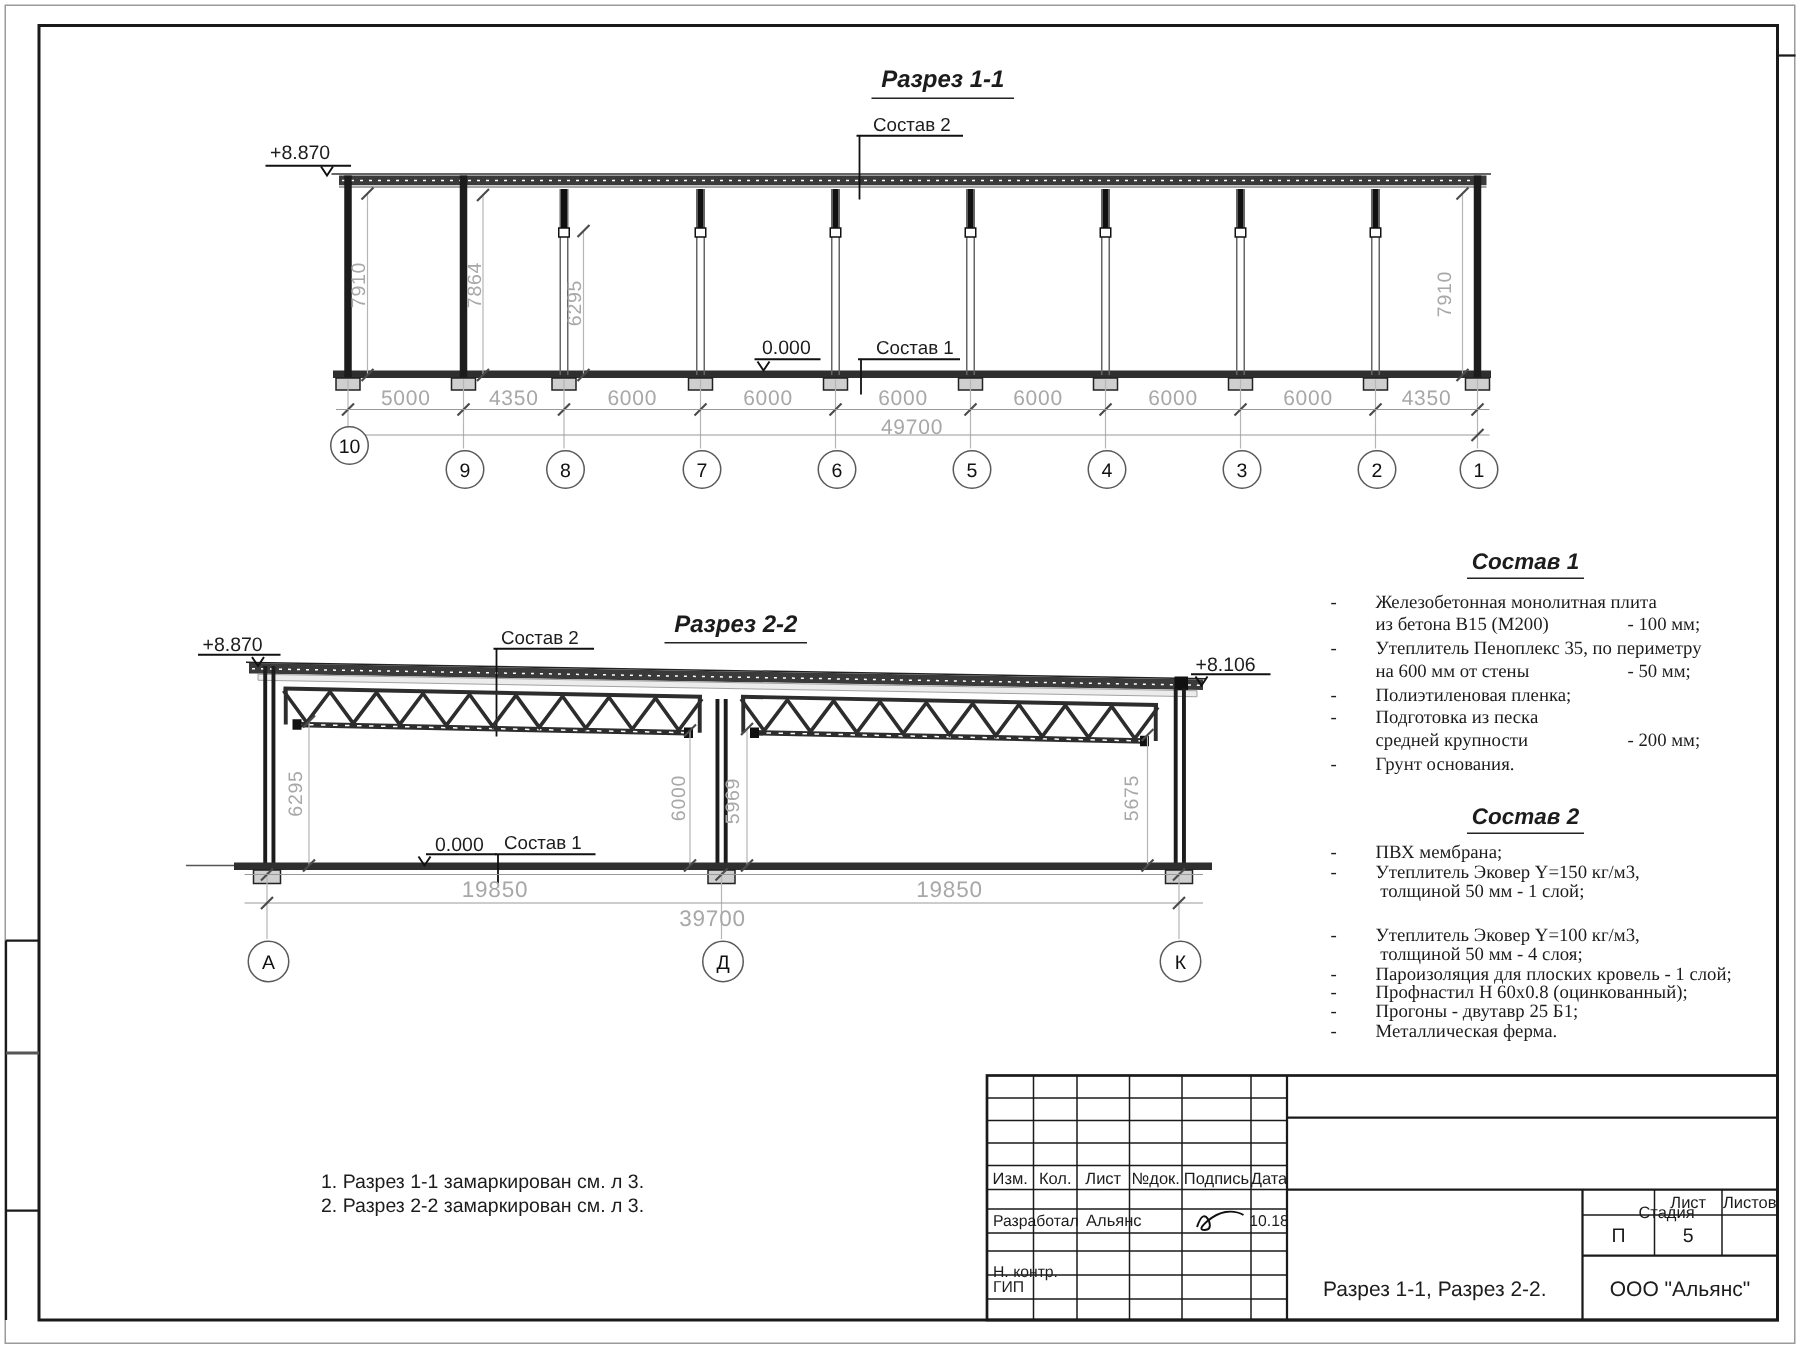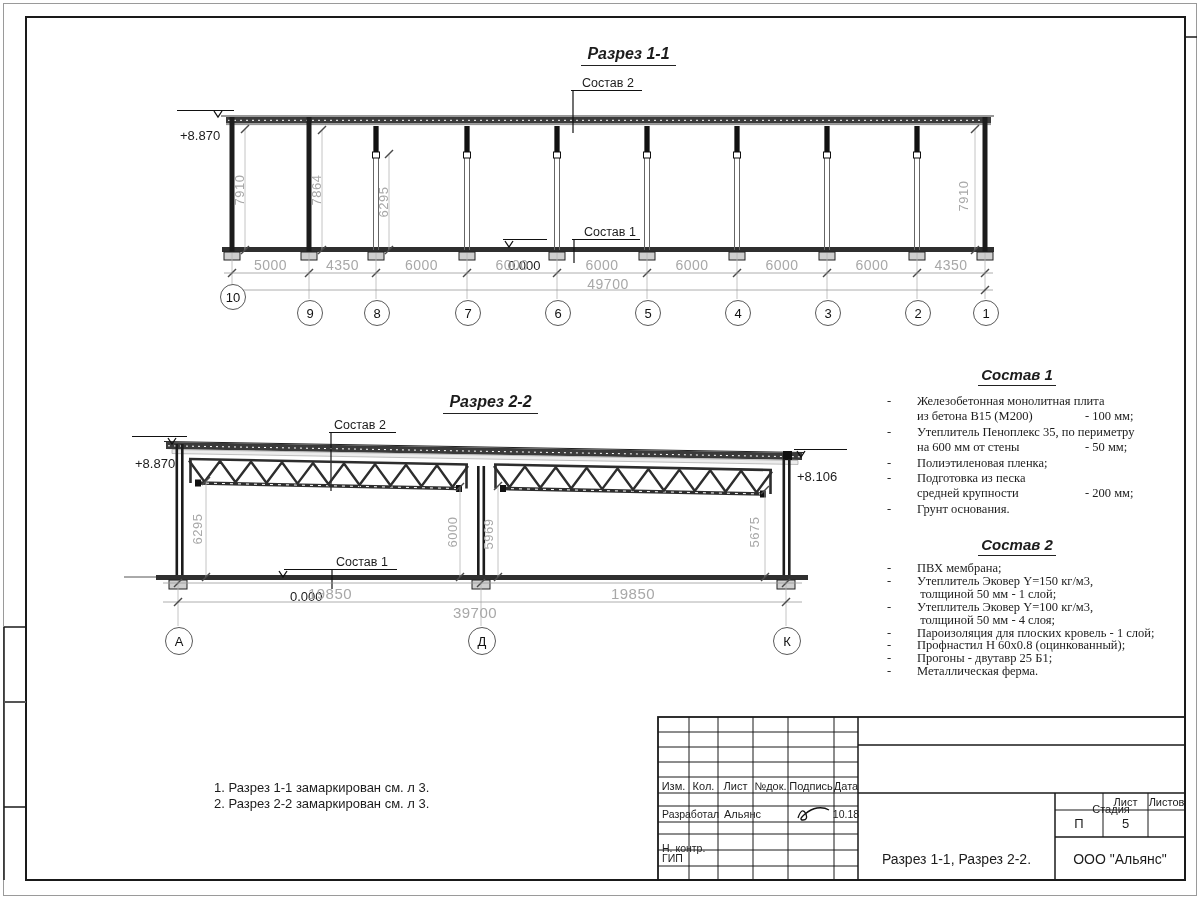--- a/index.html
+++ b/index.html
@@ -1,21 +1,21 @@
 <!DOCTYPE html>
 <html><head>
 <meta charset="utf-8">
 <style>
   html,body{margin:0;padding:0;}
   body{width:1200px;height:900px;position:relative;background:#fff;
        font-family:"Liberation Sans",sans-serif;color:#1c1c1c;overflow:hidden;}
   svg.linework{position:absolute;left:0;top:0;}
   .sec-title{position:absolute;font-size:16px;font-style:italic;font-weight:600;
              text-align:center;border-bottom:1.4px solid #222;padding-bottom:2px;}
-  .elev{position:absolute;font-size:13px;font-weight:500;white-space:nowrap;margin-top:34px;}
+  .elev{position:absolute;font-size:13px;font-weight:500;white-space:nowrap;}
   .callout{position:absolute;font-size:12.5px;white-space:nowrap;}
   .dimh{position:absolute;font-size:14px;color:#a8a8a8;text-align:center;
         letter-spacing:.5px;white-space:nowrap;}
   .vdim{position:absolute;font-size:13px;color:#a8a8a8;letter-spacing:.5px;
         transform:translate(-50%,-50%) rotate(-90deg);white-space:nowrap;}
   .bubble{position:absolute;border:1px solid #5a5a5a;border-radius:50%;background:#fff;
           display:flex;align-items:center;justify-content:center;font-size:13px;color:#111;}
   .comp{position:absolute;left:880px;width:274px;font-family:Liberation Serif, serif;}
   .comp-title{position:absolute;left:880px;width:274px;text-align:center;font-size:15px;
               font-style:italic;font-weight:600;}
@@ -267,21 +267,21 @@
     <path d="M798 818 q4 -12 8 -4 q2 6 -3 6 q-5 0 2 -6 q6 -5 12 -6 q7 -1 12 2" fill="none" stroke="#111" stroke-width="1.3"></path>
   </g>
 </svg>
 
 <div class="sec-title" style="left:581px;top:45px;width:95px;">Разрез 1-1</div>
 <div class="elev" style="left:180px;top:94px;">+8.870</div>
 <div class="elev" style="left:508px;top:224px;">0.000</div>
 <div class="callout" style="left:582px;top:76px;">Состав 2</div>
 <div class="callout" style="left:584px;top:225px;">Состав 1</div>
 
-<div class="sec-title" style="left:443px;top:393px;width:95px;">Разрез 2-2</div>
+<div class="sec-title" style="left:443px;top:408px;width:95px;">Разрез 2-2</div>
 <div class="elev" style="left:135px;top:422px;">+8.870</div>
 <div class="elev" style="left:797px;top:435px;">+8.106</div>
 <div class="elev" style="left:290px;top:555px;">0.000</div>
 <div class="callout" style="left:334px;top:418px;">Состав 2</div>
 <div class="callout" style="left:336px;top:555px;">Состав 1</div>
 
 <div class="comp-title" style="top:366px;">
   <span>Состав 1</span></div>
 <div id="comp1" class="comp" style="top:394px;--lh:15.4px;">
     <div class="comp-row" style="line-height: var(--lh);"><span class="comp-dash">-</span><span class="comp-text">Железобетонная  монолитная плита</span></div>
@@ -293,21 +293,21 @@
     <div class="comp-row" style="line-height: var(--lh);"><span class="comp-dash"></span><span class="comp-text">средней крупности</span><span class="comp-val">- 200 мм;</span></div>
     <div class="comp-row" style="line-height: var(--lh);"><span class="comp-dash">-</span><span class="comp-text">Грунт основания.</span></div>
   </div>
 
 <div class="comp-title" style="top:536px;">
   <span>Состав 2</span></div>
 <div id="comp2" class="comp" style="top:562px;--lh:12.9px;">
     <div class="comp-row" style="line-height: var(--lh);"><span class="comp-dash">-</span><span class="comp-text">ПВХ мембрана;</span></div>
     <div class="comp-row" style="line-height: var(--lh);"><span class="comp-dash">-</span><span class="comp-text">Утеплитель Эковер Y=150 кг/м3,</span></div>
     <div class="comp-row" style="line-height: var(--lh);"><span class="comp-dash"></span><span class="comp-text"> толщиной 50 мм - 1 слой;</span></div>
-    <div class="comp-row" style="line-height: var(--lh);"><span class="comp-dash">-</span><span class="comp-text">Утеплитель Эковер Y=100 кг/м3,</span></div>
+    <div class="comp-row" style="line-height: var(--lh); margin-top: 16px;"><span class="comp-dash">-</span><span class="comp-text">Утеплитель Эковер Y=100 кг/м3,</span></div>
     <div class="comp-row" style="line-height: var(--lh);"><span class="comp-dash"></span><span class="comp-text"> толщиной 50 мм - 4 слоя;</span></div>
     <div class="comp-row" style="line-height: var(--lh);"><span class="comp-dash">-</span><span class="comp-text">Пароизоляция для плоских кровель - 1 слой;</span></div>
     <div class="comp-row" style="line-height: var(--lh);"><span class="comp-dash">-</span><span class="comp-text">Профнастил Н 60х0.8 (оцинкованный);</span></div>
     <div class="comp-row" style="line-height: var(--lh);"><span class="comp-dash">-</span><span class="comp-text">Прогоны - двутавр 25 Б1;</span></div>
     <div class="comp-row" style="line-height: var(--lh);"><span class="comp-dash">-</span><span class="comp-text">Металлическая ферма.</span></div>
   </div>
 
 <div class="notes">
   <div>1. Разрез 1-1 замаркирован см. л 3.</div>
   <div>2. Разрез 2-2 замаркирован см. л 3.</div>

